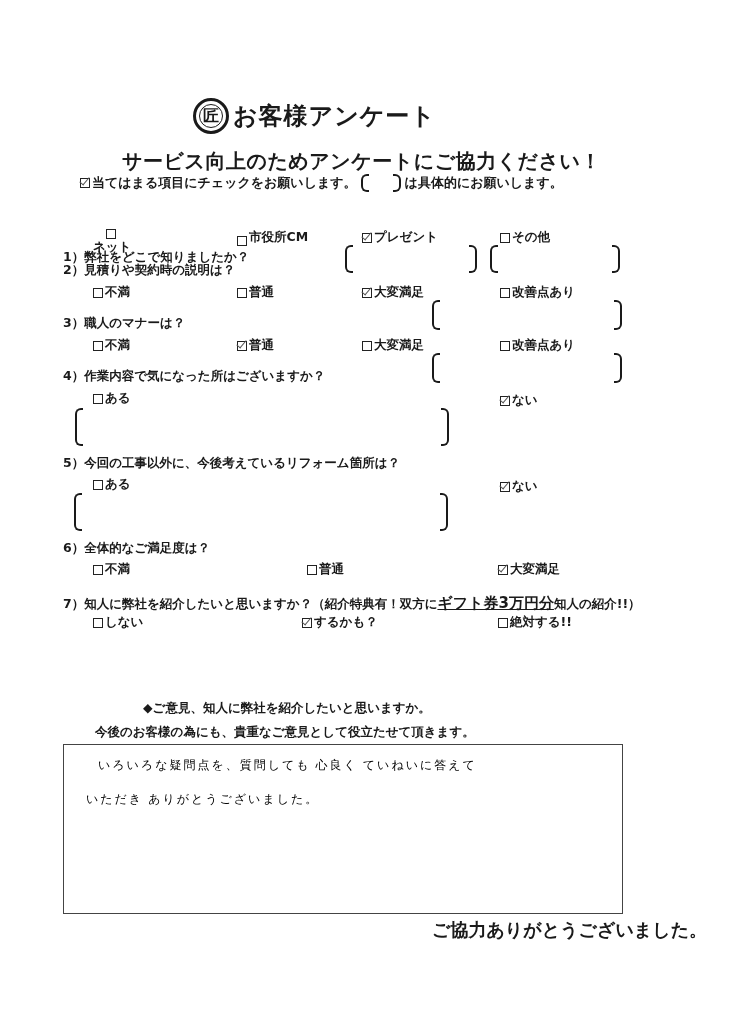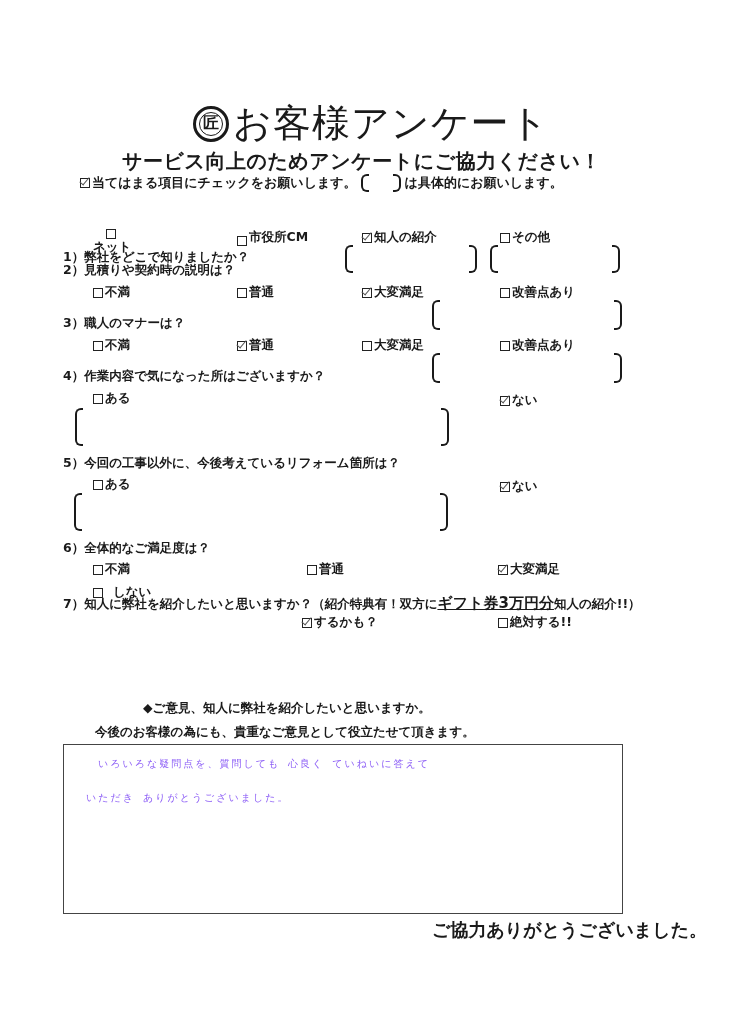--- a/index.html
+++ b/index.html
@@ -13,21 +13,21 @@
     .logo {
       width: 36px; height: 36px; border-radius: 50%;
       border: 3px solid #1a1a1a; box-sizing: border-box;
       display: flex; align-items: center; justify-content: center;
       font-size: 16px; font-weight: bold; position: relative;
     }
     .logo::before {
       content: ""; position: absolute; inset: 3px; border-radius: 50%;
       border: 1px solid #1a1a1a;
     }
-    .title { font-size: 38px; font-weight: normal; margin-left: 4px; letter-spacing: 1px; }
+    .title { font-size: 24px; font-weight: bold; margin-left: 4px; letter-spacing: 1px; }
     .subtitle { left: 122px; top: 148px; font-size: 20px; font-weight: bold; letter-spacing: 0.5px; }
     .instr { left: 80px; top: 174px; font-size: 13px; font-weight: bold; display: flex; align-items: center; }
     .instr .bracket-demo { display: inline-block; width: 40px; height: 18px; position: relative; margin: 0 4px; }
     .q { font-size: 12.5px; font-weight: bold; }
     .opt { font-size: 12.5px; font-weight: bold; display: flex; align-items: center; }
     .cb {
       width: 10px; height: 10px; border: 1.3px solid #222; box-sizing: border-box;
       display: inline-block; position: relative; margin-right: 2px; flex: none;
     }
     .cb.checked::after {
@@ -41,21 +41,21 @@
       border: 2px solid #1a1a1a;
     }
     .bracket::before { left: 0; border-right: none; border-radius: 6px 0 0 6px; }
     .bracket::after { right: 0; border-left: none; border-radius: 0 6px 6px 0; }
     .note { font-size: 12.5px; font-weight: bold; }
     .comment-box {
       left: 63px; top: 744px; width: 560px; height: 170px;
       border: 1.5px solid #444; box-sizing: border-box;
     }
     .hand {
-      font-family: Liberation Mono, monospace; font-size: 10px; color: #8b5cf6;
+      font-family: Liberation Serif, serif; font-size: 12px; color: #000000;
       font-weight: normal; letter-spacing: 2px;
     }
     .thanks { left: 432px; top: 918px; font-size: 18px; font-weight: bold; }
     .gift { text-decoration: underline; font-size: 15px; text-align: right; }
   </style>
 </head>
 <body>
 
 <div class="abs title-wrap">
   <div class="logo">匠</div>
@@ -75,21 +75,21 @@
 <div class="abs opt" style="left:93px;top:229px;flex-direction:column;">
     <span class="cb"></span>
     <span>ネット</span>
   </div>
 <div class="abs opt" style="left:237px;top:229px;align-items:flex-end;">
     <span class="cb"></span>
     <span>市役所CM</span>
   </div>
 <div class="abs opt" style="left:362px;top:229px;">
     <span class="cb checked"></span>
-    <span>知人の紹介</span>
+    <span>プレゼント</span>
   </div>
 <div class="abs opt" style="left:500px;top:229px;">
     <span class="cb"></span>
     <span>その他</span>
   </div>
 <div class="bracket" style="left:345px;top:245px;width:132px;height:28px;"></div>
 <div class="bracket" style="left:490px;top:245px;width:130px;height:28px;"></div>
 
 <div class="abs q" style="left:63px;top:262px;">2）見積りや契約時の説明は？</div>
 <div class="abs opt" style="left:93px;top:284px;">
@@ -161,21 +161,21 @@
     <span>普通</span>
   </div>
 <div class="abs opt" style="left:498px;top:561px;">
     <span class="cb checked"></span>
     <span>大変満足</span>
   </div>
 
 <div class="abs q" style="left:63px;top:594px;">
   <span>7）知人に弊社を紹介したいと思いますか？（紹介特典有！双方に</span><span class="gift">ギフト券3万円分</span><span>知人の紹介!!）</span>
 </div>
-<div class="abs opt" style="left:93px;top:584px;gap:8px;">
+<div class="abs opt" style="left:93px;top:614px;">
     <span class="cb"></span>
     <span>しない</span>
   </div>
 <div class="abs opt" style="left:302px;top:614px;">
     <span class="cb checked"></span>
     <span>するかも？</span>
   </div>
 <div class="abs opt" style="left:498px;top:614px;">
     <span class="cb"></span>
     <span>絶対する!!</span>

